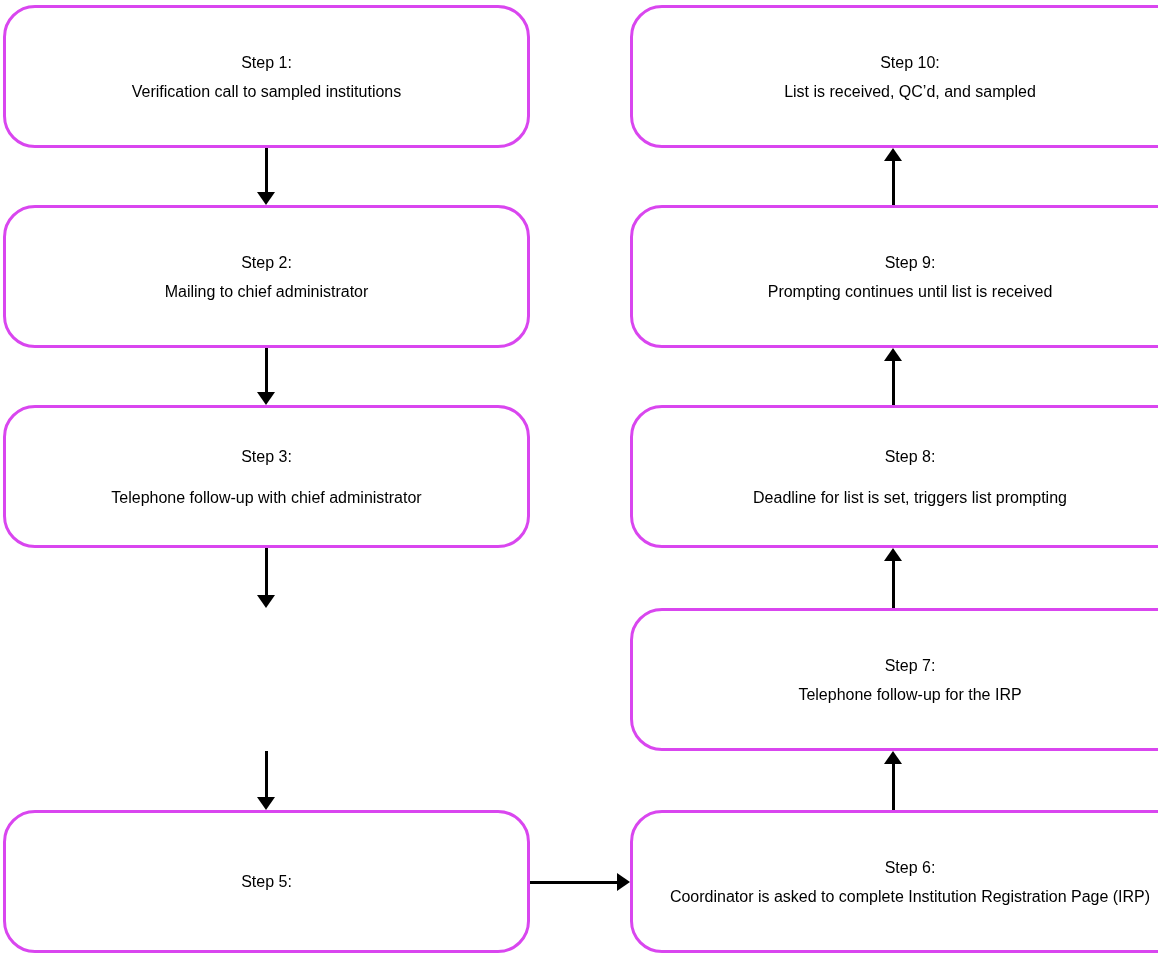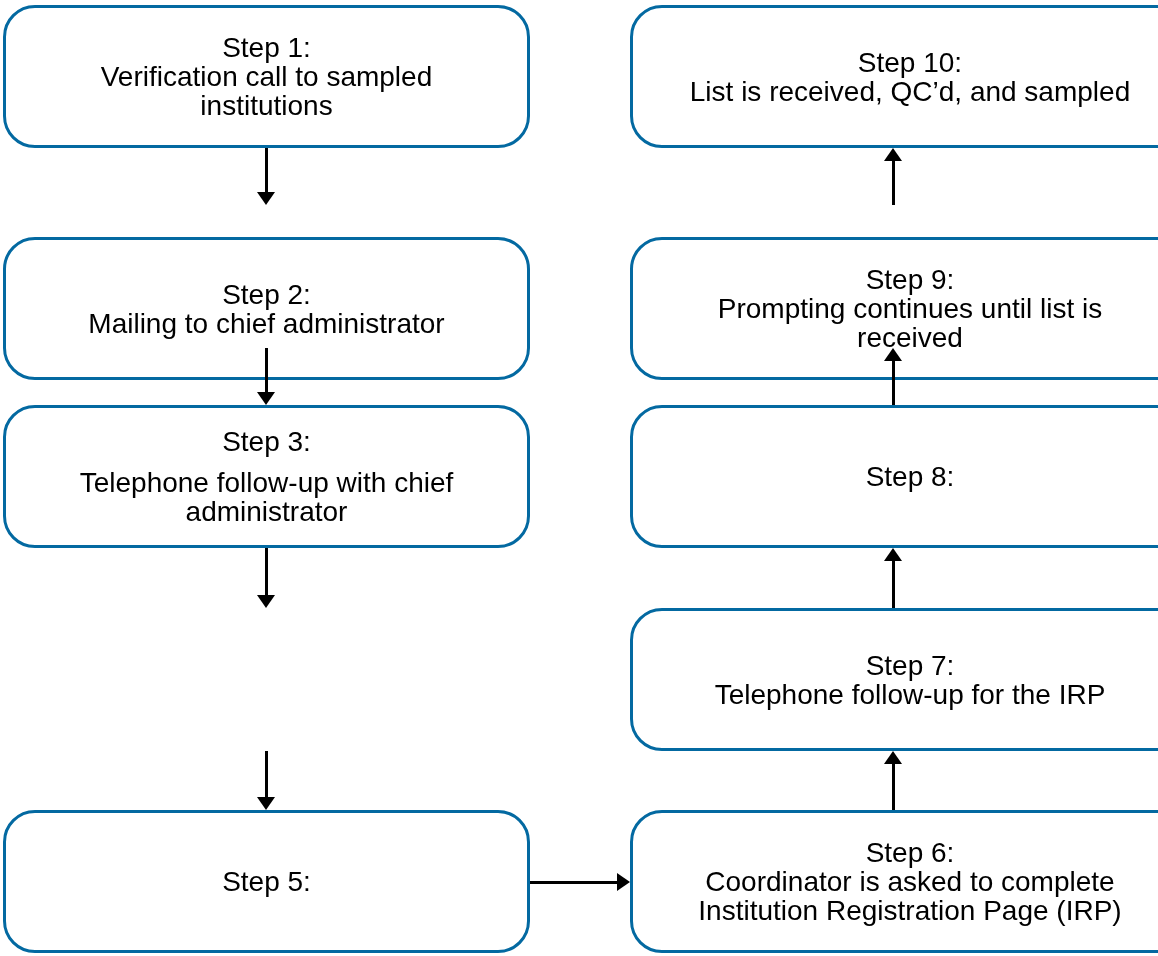--- a/index.html
+++ b/index.html
@@ -14,35 +14,35 @@
   .canvas {
     position: relative;
     width: 1158px;
     height: 956px;
     background: #ffffff;
   }
   .box {
     position: absolute;
     height: 143px;
     background: #ffffff;
-    border: 3px solid #0369a1;
+    border: 3px solid #d946ef;
     border-radius: 32px;
     display: flex;
     flex-direction: column;
     justify-content: center;
     align-items: center;
     text-align: center;
-    font-size: 28px;
+    font-size: 16px;
     line-height: 29px;
     padding: 0 32px;
   }
   .col-left  { left: 3px;   width: 527px; }
   .col-right { left: 630px; width: 560px; }
   .r1 { top: 5px; }
-  .r2 { top: 205px; margin-top: 32px; }
+  .r2 { top: 205px; }
   .r3 { top: 405px; gap: 12px; }
   .r4 { top: 608px; }
   .r5 { top: 810px; }
 
   
   .arrow-down, .arrow-up { position: absolute; width: 18px; }
   .arrow-down .stem {
     position: absolute; left: 7.5px; top: 0; width: 3px;
     height: calc(100% - 13px); background: #000;
   }
@@ -103,20 +103,21 @@
   <div class="box col-right r5">
     <div>Step 6:</div>
     <div>Coordinator is asked to complete Institution Registration Page (IRP)</div>
   </div>
   <div class="box col-right r4">
     <div>Step 7:</div>
     <div>Telephone follow-up for the IRP</div>
   </div>
   <div class="box col-right r3">
     <div>Step 8:</div>
+    <div>Deadline for list is set, triggers list prompting</div>
   </div>
   <div class="box col-right r2">
     <div>Step 9:</div>
     <div>Prompting continues until list is received</div>
   </div>
   <div class="box col-right r1">
     <div>Step 10:</div>
     <div>List is received, QC’d, and sampled</div>
   </div>
 

